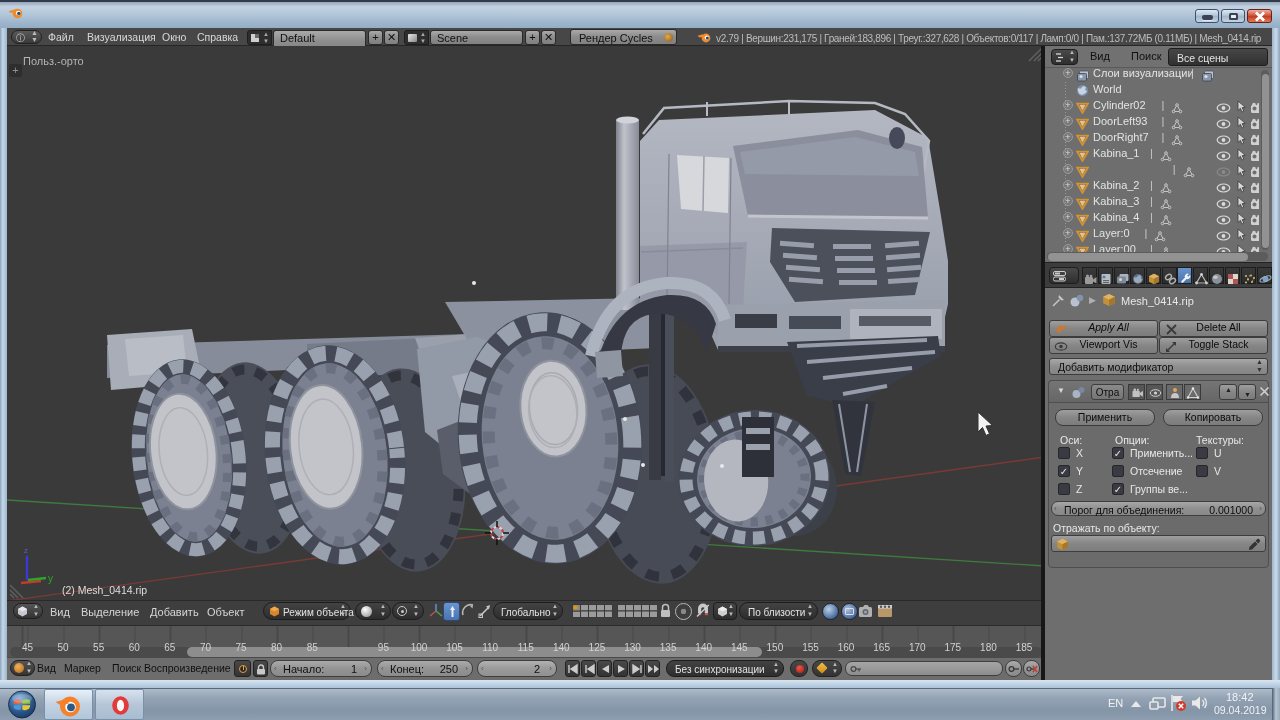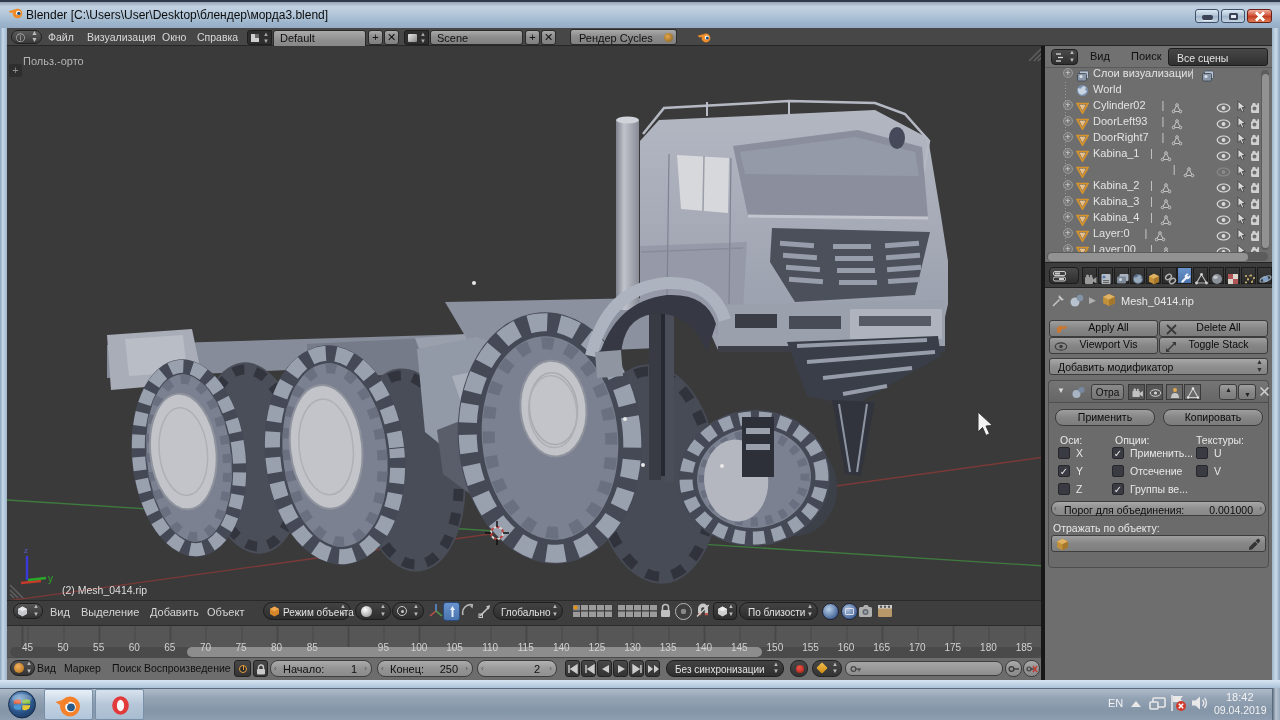--- a/index.html
+++ b/index.html
@@ -78,21 +78,20 @@
 <body>
 <div id="stage">
 
   <div id="titlebar" class="abs"></div>
   <svg class="abs" style="left:8px;top:7px;" width="16" height="13" viewBox="0 0 16 13">
     <circle cx="9.5" cy="6.5" r="4.8" fill="#f08c2a"></circle>
       <circle cx="10.3" cy="6" r="2.3" fill="#fff"></circle>
     <circle cx="10.8" cy="6.4" r="1.7" fill="#1a4f80"></circle>
     <path d="M0.5,4.2 L6.5,2.4 L8,5 L2.8,6 Z" fill="#f08c2a"></path>
   </svg>
-  <div id="title-text" class="abs">Blender [C:\Users\User\Desktop\блендер\морда3.blend]</div>
   <div class="abs winbtn" id="btn-min" style="left:1195px;width:24px;">
       <span style="position:absolute;left:6px;top:5px;width:11px;height:4.5px;background:#3a4456;border-radius:2px;box-shadow:0 1px 0 rgba(255,255,255,0.6);"></span>
     </div>
   <div class="abs winbtn" id="btn-max" style="left:1221px;width:24px;">
       <span style="position:absolute;left:7px;top:2.5px;width:9px;height:7px;background:#3a4456;border-radius:1.5px;"></span>
       <span style="position:absolute;left:9px;top:4.5px;width:5px;height:3px;background:#e8eef6;border-radius:0.5px;"></span>
     </div>
   <div class="abs winbtn" id="btn-close">
       <svg style="position:absolute;left:6px;top:1px;" width="12" height="11" viewBox="0 0 12 11">
         <path d="M2,1.5 L10,9.5 M10,1.5 L2,9.5" stroke="#ffffff" stroke-width="2.6"></path>
@@ -132,20 +131,21 @@
   <div class="abs dk-field" style="left:541px;top:30px;width:15px;height:15px;text-align:center;line-height:13px;">✕</div>
   <div class="abs dk-field" style="left:570px;top:29px;width:107px;height:16px;padding:2px 0 0 8px;">Рендер Cycles
     <span style="position:absolute;right:3px;top:3px;width:9px;height:9px;background:radial-gradient(circle at 40% 40%,#e8a84a,#7a5a20);border-radius:50%;"></span>
   </div>
   <svg class="abs" style="left:697px;top:32px;" width="15" height="12" viewBox="0 0 15 12">
     <circle cx="9" cy="6" r="4.4" fill="#f08c2a"></circle>
       <circle cx="9.8" cy="5.6" r="2.1" fill="#fff"></circle>
     <circle cx="10.3" cy="6" r="1.5" fill="#1a4f80"></circle>
     <path d="M0.5,3.8 L6,2.2 L7.5,4.6 L2.5,5.4 Z" fill="#f08c2a"></path>
   </svg>
+  <div class="abs" style="left:716px;top:33px;font-size:10px;color:#bdbdbd;letter-spacing:-0.34px;">v2.79 | Вершин:231,175 | Граней:183,896 | Треуг.:327,628 | Объектов:0/117 | Ламп:0/0 | Пам.:137.72МБ (0.11МБ) | Mesh_0414.rip</div>
 
   <div id="viewport" class="abs">
     <svg width="1038" height="554" viewBox="0 0 1038 554">
       <defs>
         <linearGradient id="cabg" x1="0" y1="0" x2="0" y2="1">
           <stop offset="0" stop-color="#b3b7c2"></stop>
             <stop offset="1" stop-color="#989dab"></stop>
         </linearGradient>
         <linearGradient id="exh" x1="0" y1="0" x2="1" y2="0">
           <stop offset="0" stop-color="#7e828d"></stop>
@@ -1092,21 +1092,21 @@
           <path d="M6,0.8 L11,3.3 L11,8.7 L6,11.2 L1,8.7 L1,3.3 Z" fill="#c2913a"></path>
           <path d="M6,0.8 L11,3.3 L6,5.8 L1,3.3 Z" fill="#e0b264"></path>
           <path d="M6,5.8 L11,3.3 L11,8.7 L6,11.2 Z" fill="#a5772a"></path>
         </svg>
       <span style="position:absolute;left:76px;top:249px;font-size:11px;color:#e8e8e8;">Mesh_0414.rip</span>
 
       <div class="pp-btn" style="left:4px;top:274px;width:109px;">
         <svg style="position:absolute;left:5px;top:2px;" width="13" height="12" viewBox="0 0 13 12">
             <path d="M3,10 a4 4 0 1 1 6,-6 l2,-2 1,3 -3,1 a2.5 2.5 0 0 0 -3,3 Z" fill="#c87830"></path>
           </svg>
-        <span style="margin-left:10px;">Apply All</span>
+        <span style="margin-left:10px;font-style:italic;">Apply All</span>
       </div>
       <div class="pp-btn" style="left:114px;top:274px;width:109px;">
         <svg style="position:absolute;left:6px;top:3px;" width="11" height="11" viewBox="0 0 11 11">
             <path d="M1,1 L10,10 M10,1 L1,10" stroke="#3a3a3a" stroke-width="1.8"></path>
           </svg>
         <span style="margin-left:10px;">Delete All</span>
       </div>
       <div class="pp-btn" style="left:4px;top:291px;width:109px;">
         <svg style="position:absolute;left:4px;top:3px;" width="14" height="11" viewBox="0 0 15 12">
             <ellipse cx="7.5" cy="6" rx="6.3" ry="4" fill="none" stroke="#3a3a3a" stroke-width="1.2"></ellipse>

